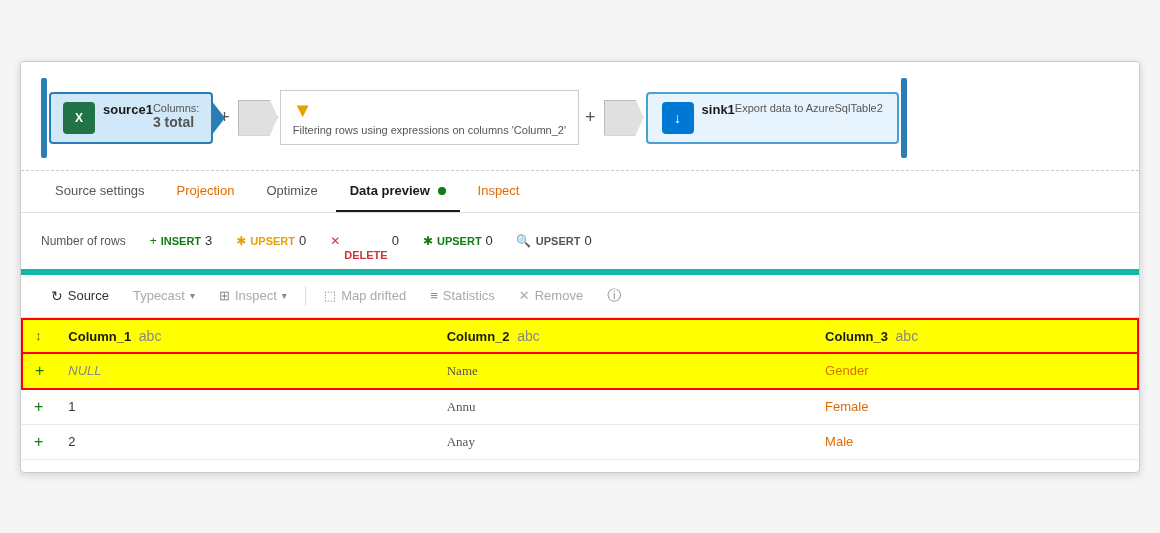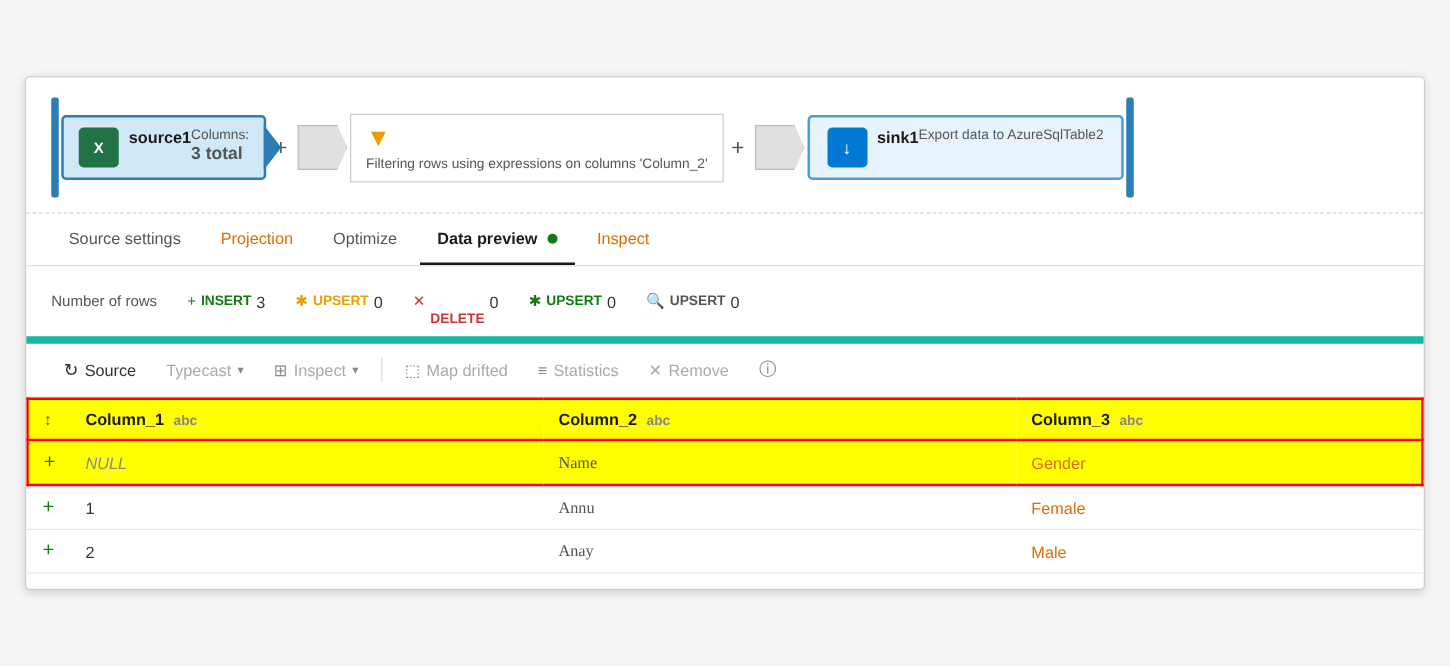--- a/index.html
+++ b/index.html
@@ -244,23 +244,23 @@
       color: #1a1a1a;
       font-size: 13px;
     }
     .data-table td {
       color: #333;
     }
     .data-table td.null-val { color: #888; font-style: italic; }
     .data-table td.name-val { color: #555; font-family: Liberation Serif, serif; }
     .data-table td.gender-val { color: #e06c00; }
     .col-type {
-      font-size: 11px;
+      font-size: 14px;
       color: #888;
-      font-weight: 700;
+      font-weight: 400;
       margin-left: 4px;
     }
     .row-control {
       width: 30px;
       text-align: center;
       color: #888;
     }
     .row-plus {
       color: #107c10;
       font-size: 16px;

